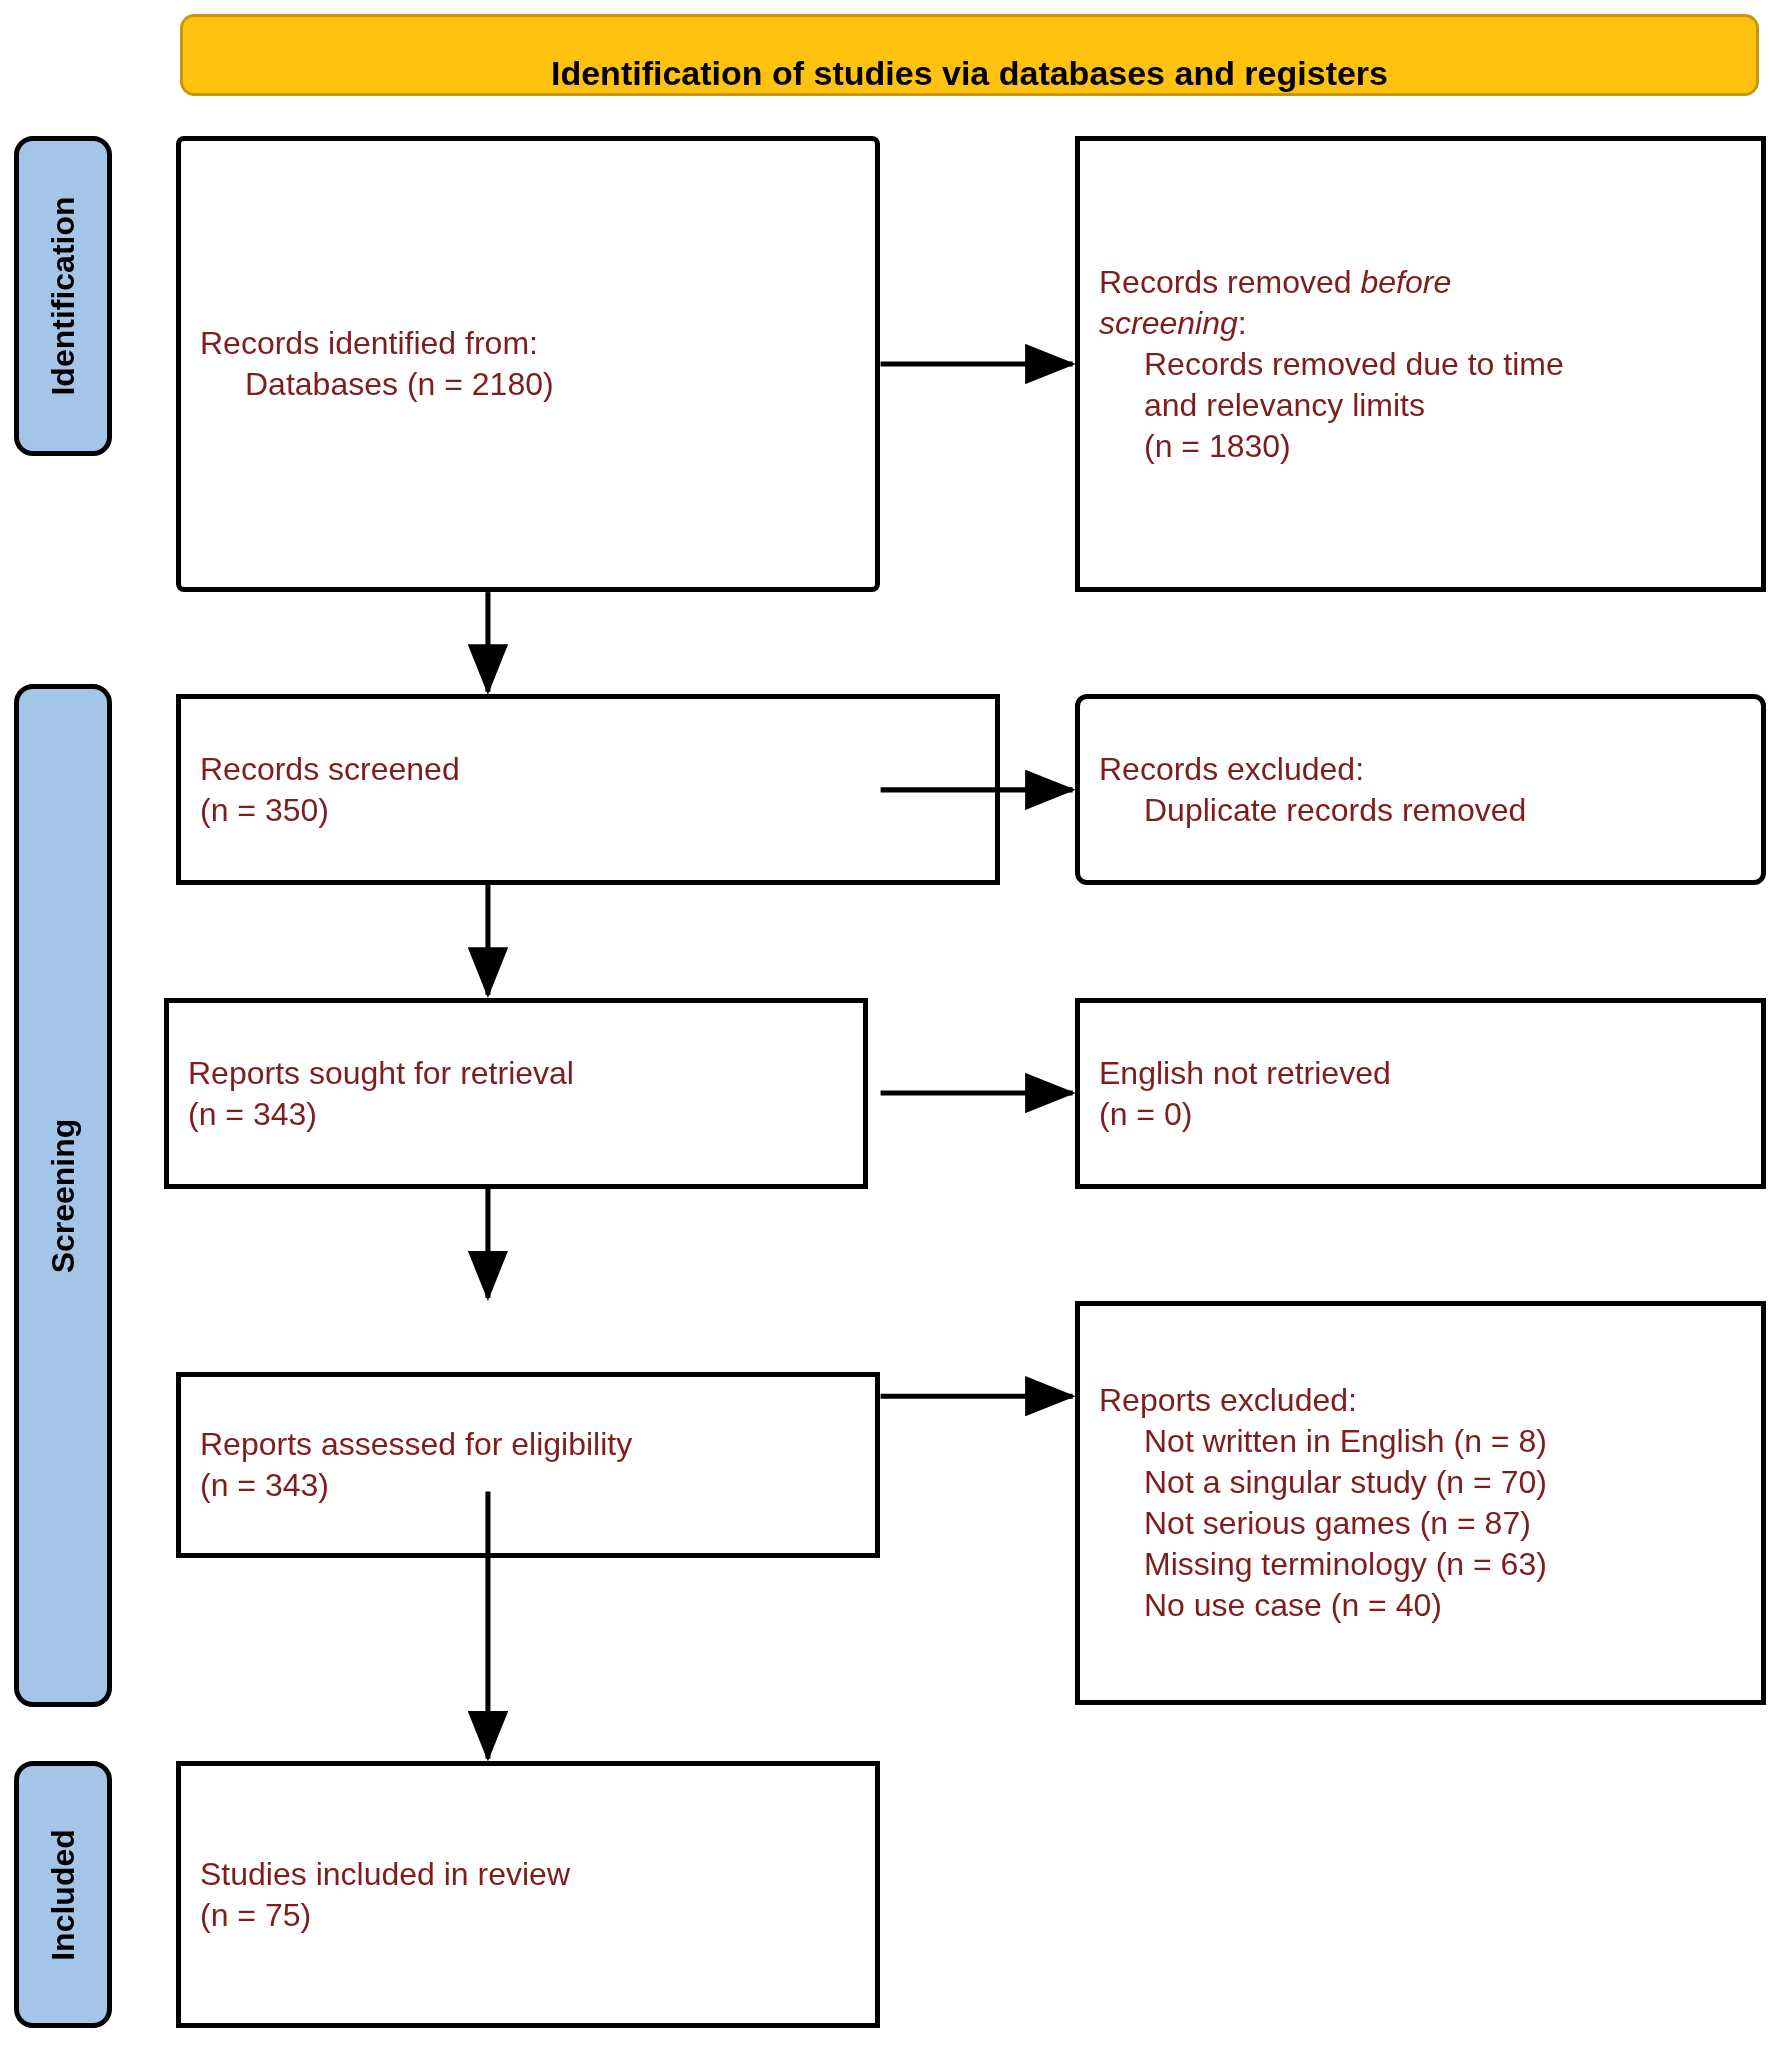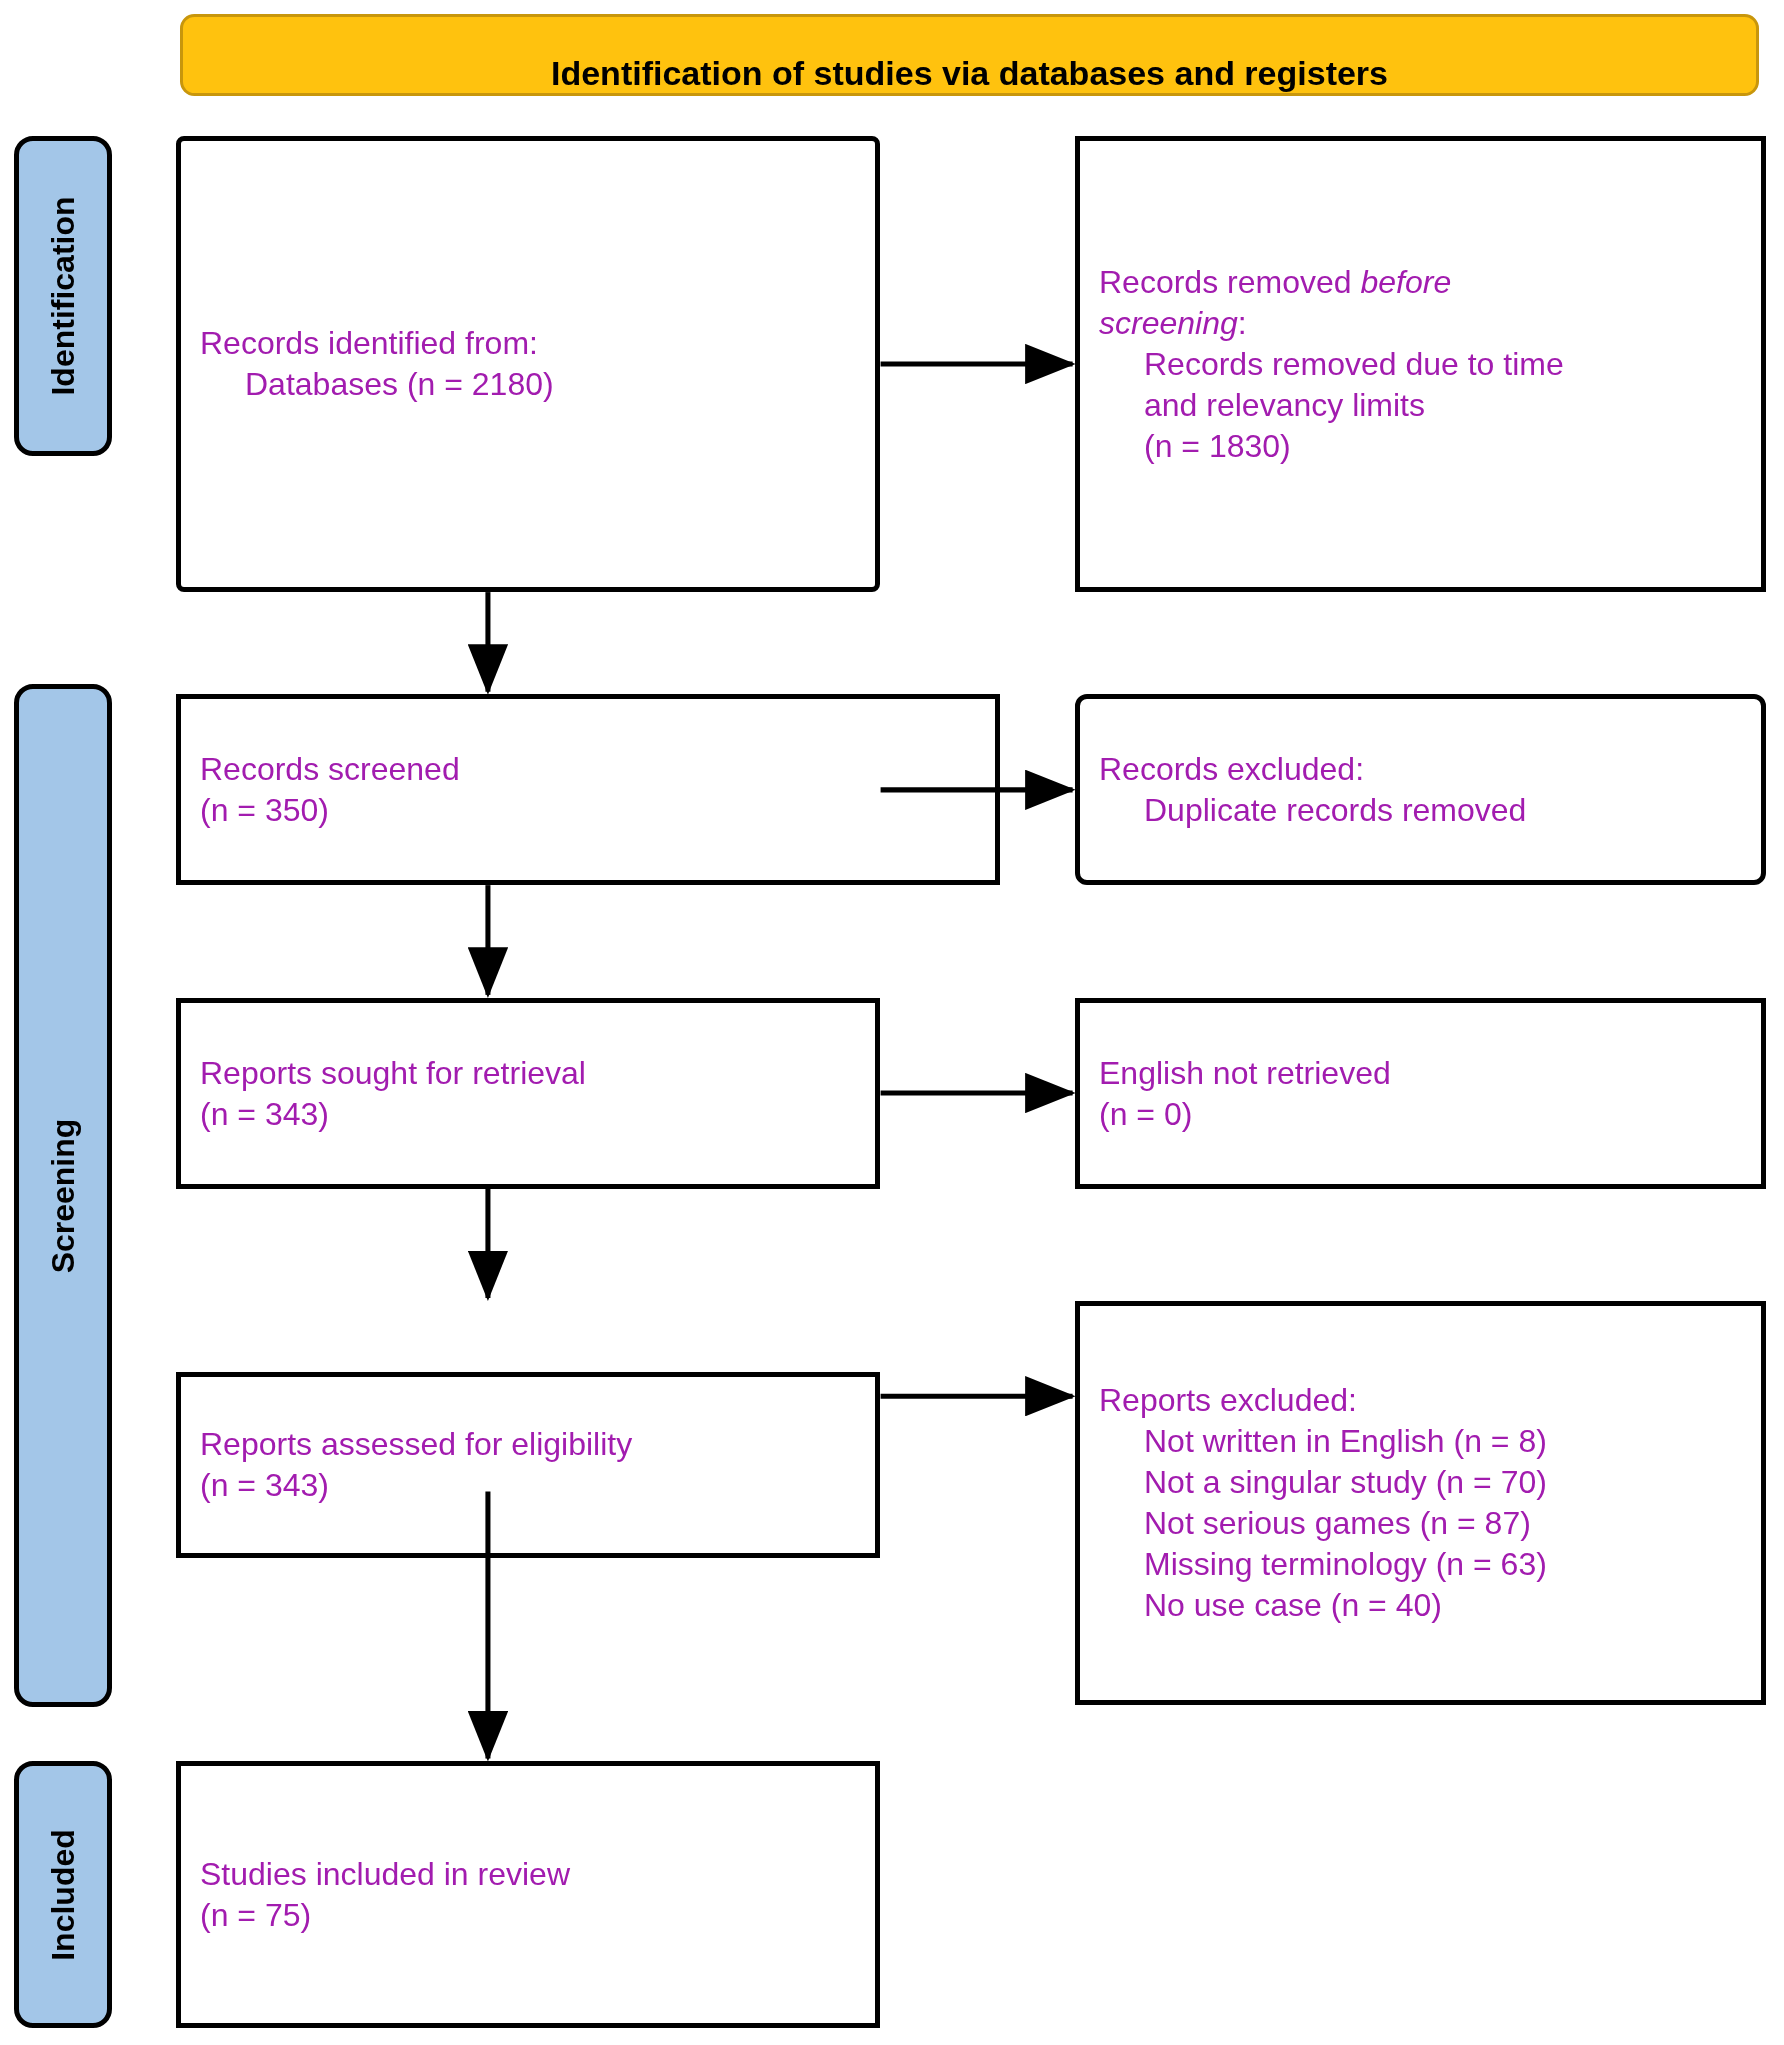--- a/index.html
+++ b/index.html
@@ -77,33 +77,33 @@
     background: #ffffff;
     border: 5px solid #000000;
     box-sizing: border-box;
     display: flex;
     align-items: center;
   }
   .box-text {
     padding: 0 19px;
     font-size: 32px;
     line-height: 41px;
-    color: #a21caf;
+    color: #7f1d1d;
     width: 100%;
   }
   .ln { display: block; white-space: nowrap; }
   .ln.indent { padding-left: 45px; }
   .ital { font-style: italic; }
 
   
   #box-identified    { left: 176px;  top: 136px;  width: 704px;  height: 456px; border-radius: 8px; }
   #box-removed       { left: 1075px; top: 136px;  width: 691px;  height: 456px; }
   #box-screened      { left: 176px;  top: 694px;  width: 824px;  height: 191px; }
   #box-excluded      { left: 1075px; top: 694px;  width: 691px;  height: 191px; border-radius: 12px; }
-  #box-sought        { left: 176px;  top: 998px; width: 704px;  height: 191px; }
+  #box-sought        { left: 164px;  top: 998px; width: 704px;  height: 191px; }
   #box-notretrieved  { left: 1075px; top: 998px; width: 691px;  height: 191px; }
   #box-assessed      { left: 176px;  top: 1372px; width: 704px;  height: 186px; align-items: center; }
   #box-reportsexcl   { left: 1075px; top: 1301px; width: 691px;  height: 404px; }
   #box-included      { left: 176px;  top: 1761px; width: 704px;  height: 267px; }
 
   
   #connectors {
     position: absolute;
     left: 0;
     top: 0;

